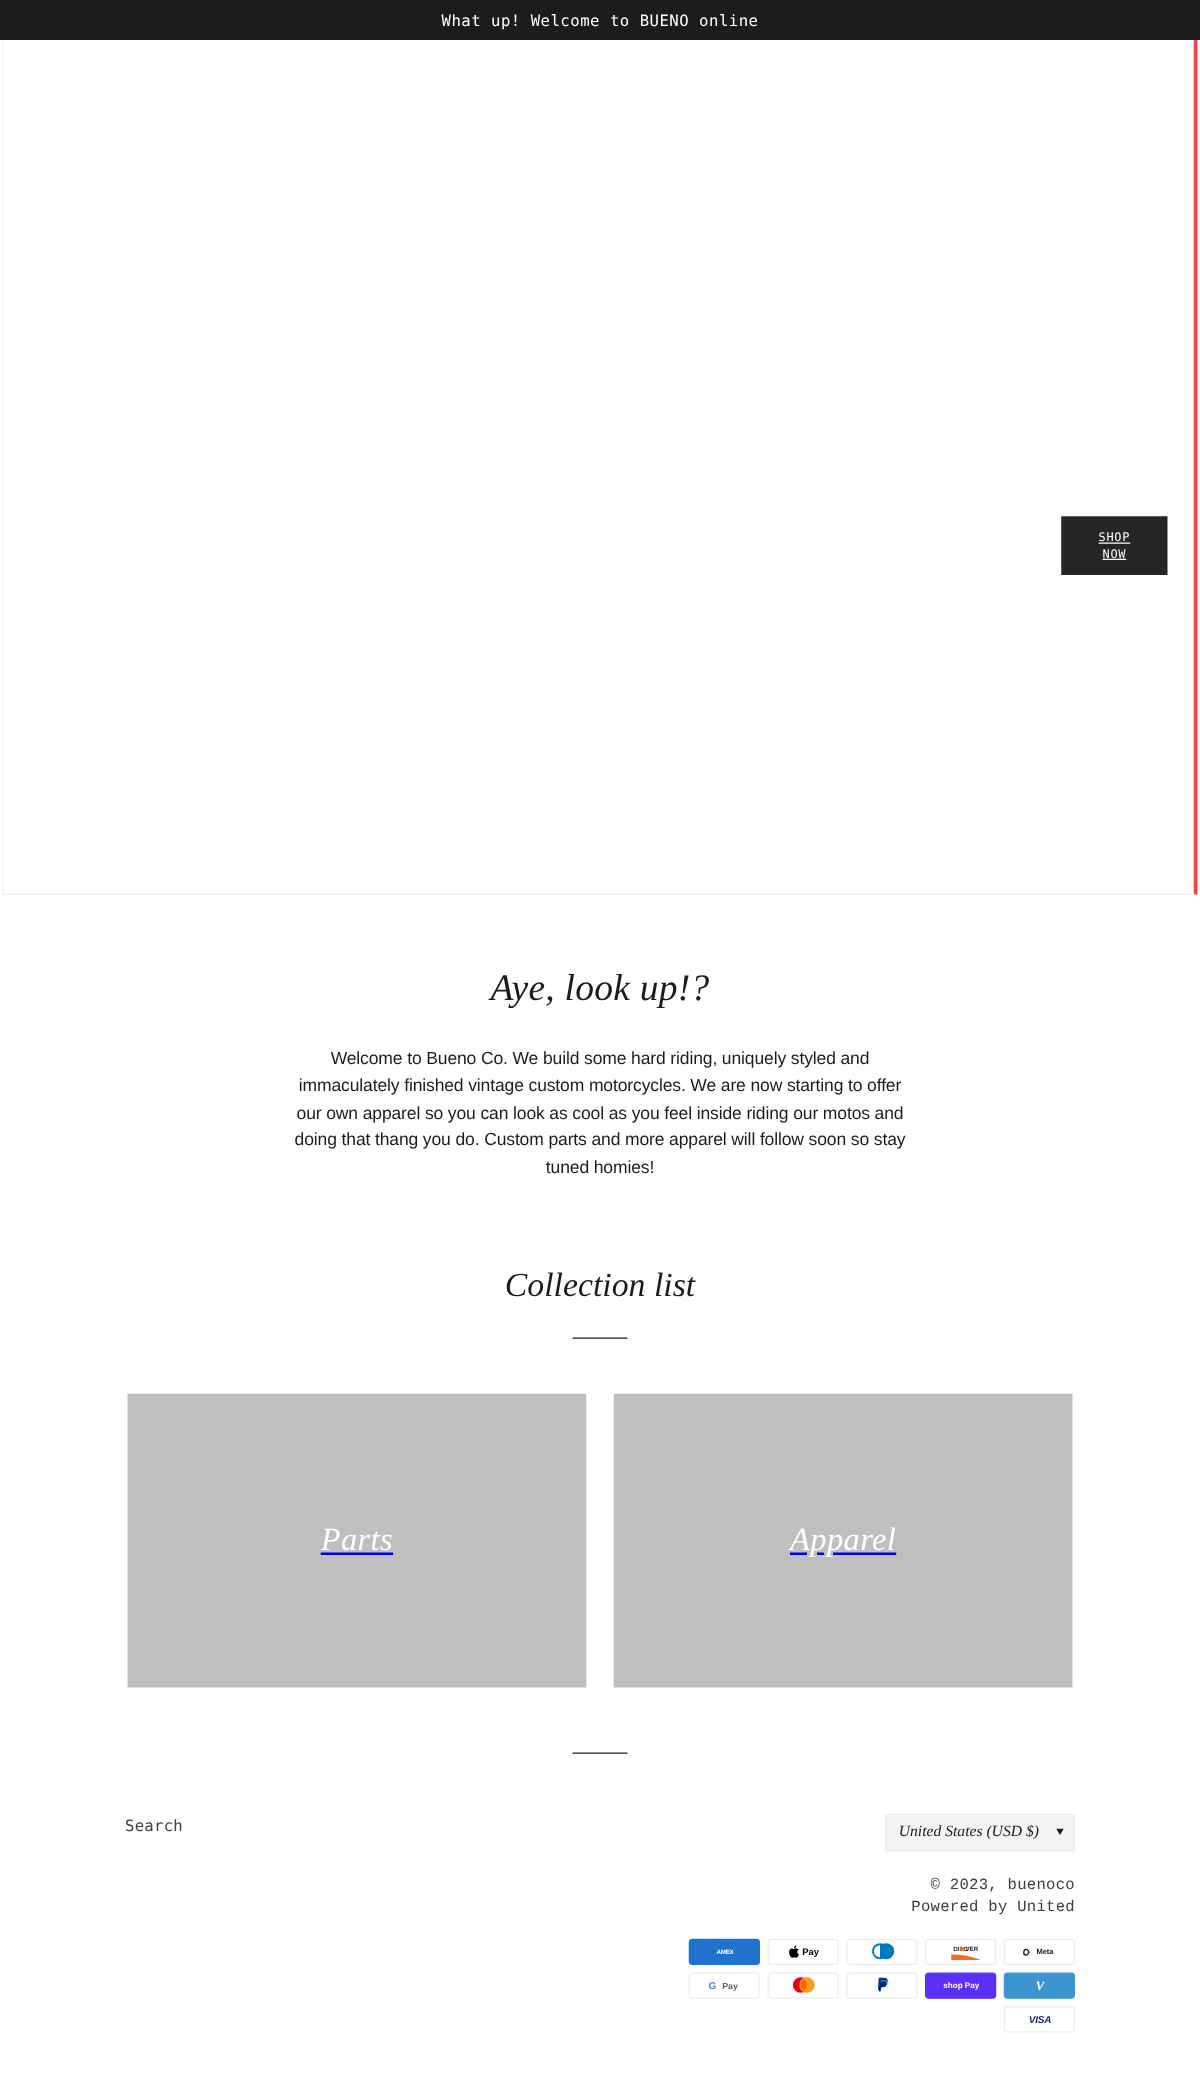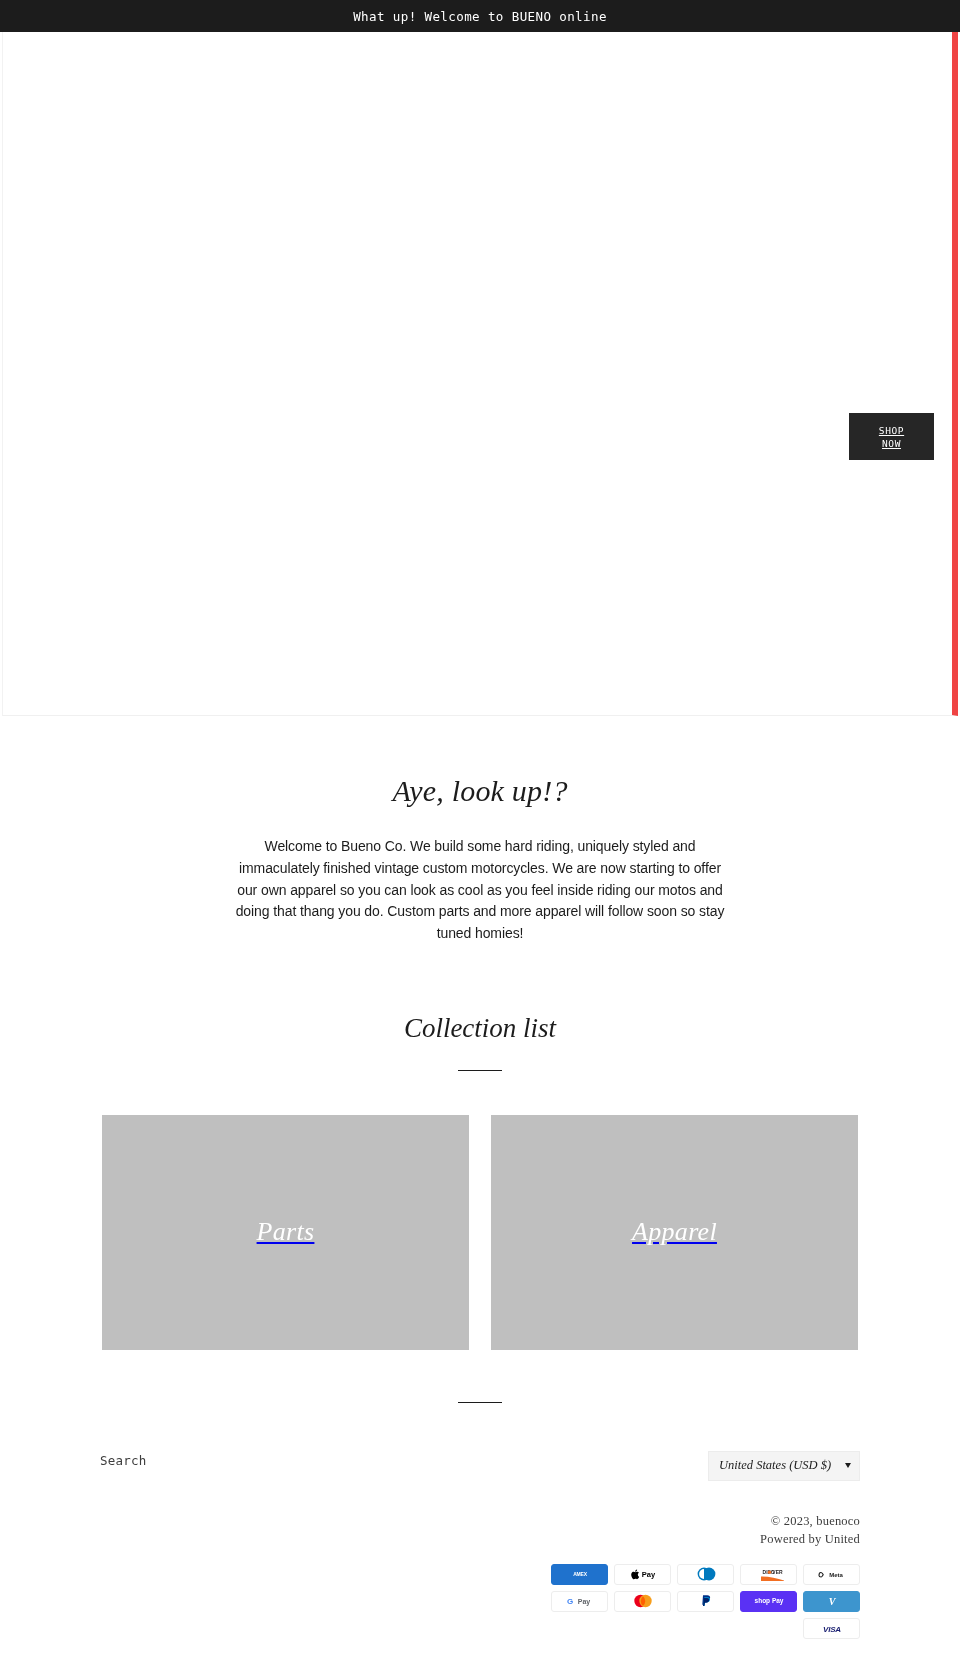--- a/index.html
+++ b/index.html
@@ -30,21 +30,21 @@
   }
 
   
   .hero {
     position: relative;
     margin: 0 auto;
     width: 956px;
     height: 684px;
     background: #ffffff;
     border-left: 1px solid #f2f2f2;
-    border-right: 6px solid #ef4444;
+    border-right: 3px solid #ef4444;
     border-bottom: 1px solid #f0f0f0;
   }
   .hero-inner {
     position: absolute;
     inset: 0;
   }
   .shop-now-btn {
     position: absolute;
     left: 846px;
     top: 381px;
@@ -184,22 +184,22 @@
   }
   .caret {
     width: 0; height: 0;
     border-left: 3.5px solid transparent;
     border-right: 3.5px solid transparent;
     border-top: 5px solid #1c1c1c;
     margin-left: 6px;
     flex: 0 0 auto;
   }
   .copyright {
-    margin-top: 31px;
-    font-family: Liberation Serif, serif;
+    margin-top: 18px;
+    font-family: Liberation Mono, monospace;
     font-size: 12.5px;
     line-height: 18px;
     color: #3d3d3d;
     letter-spacing: 0.2px;
   }
   .copyright a { color: #3d3d3d; text-decoration: none; }
 
   .payments {
     margin-top: 16px;
     display: flex;

